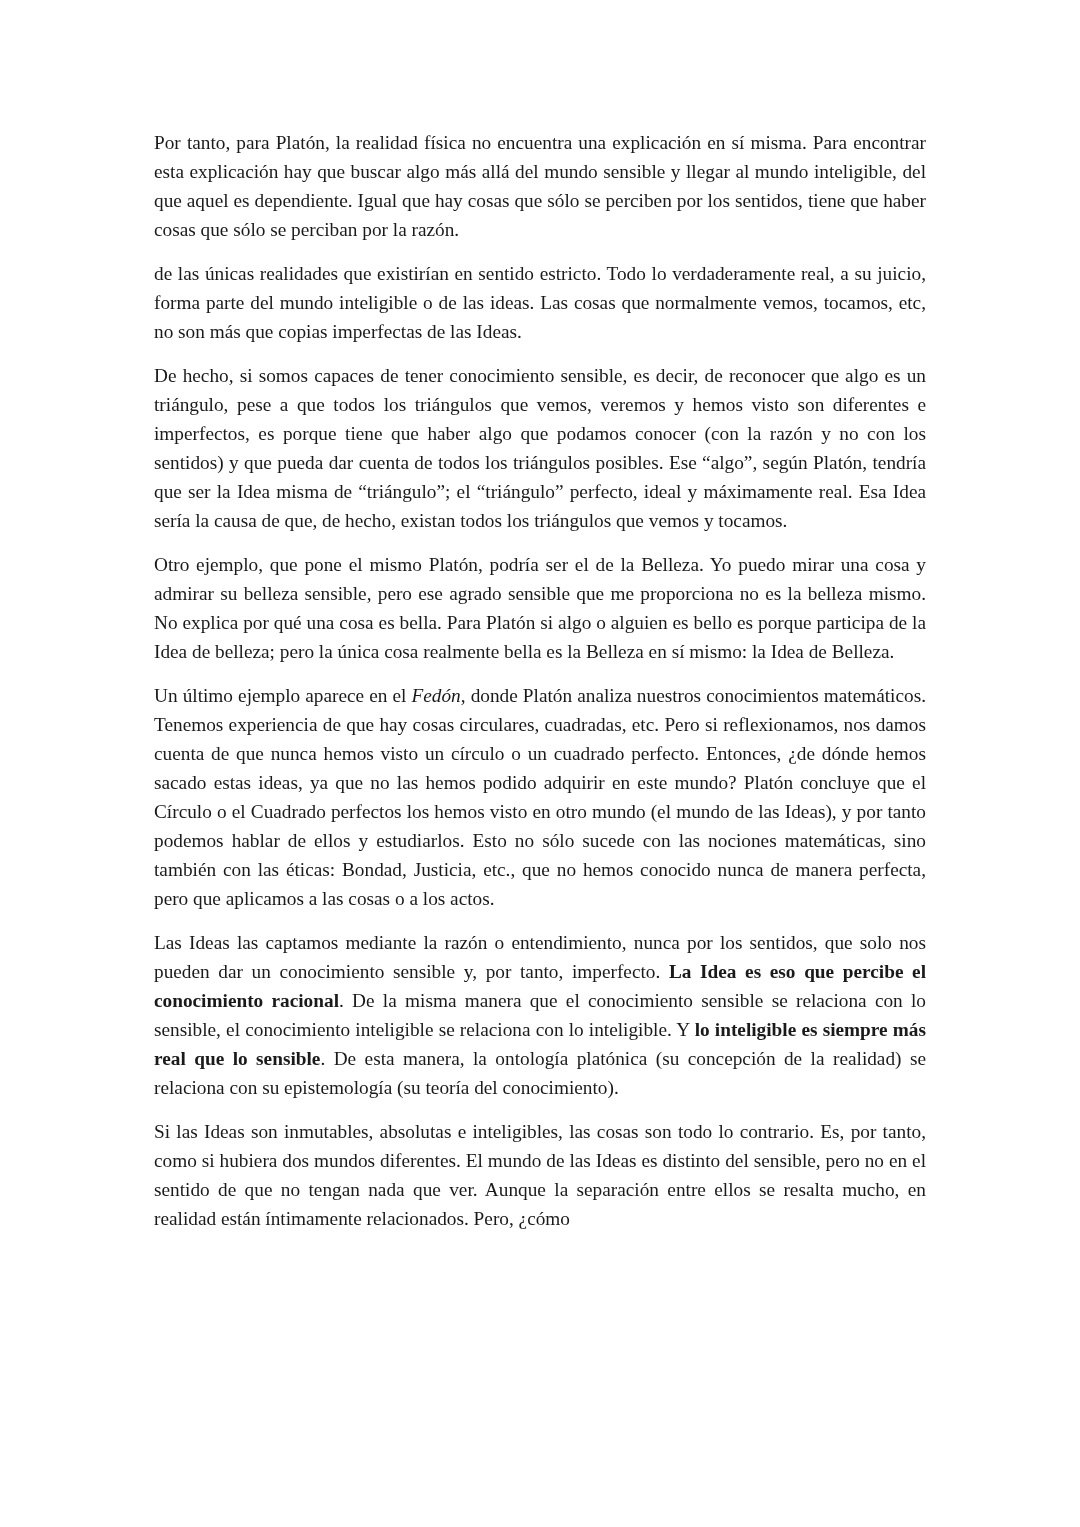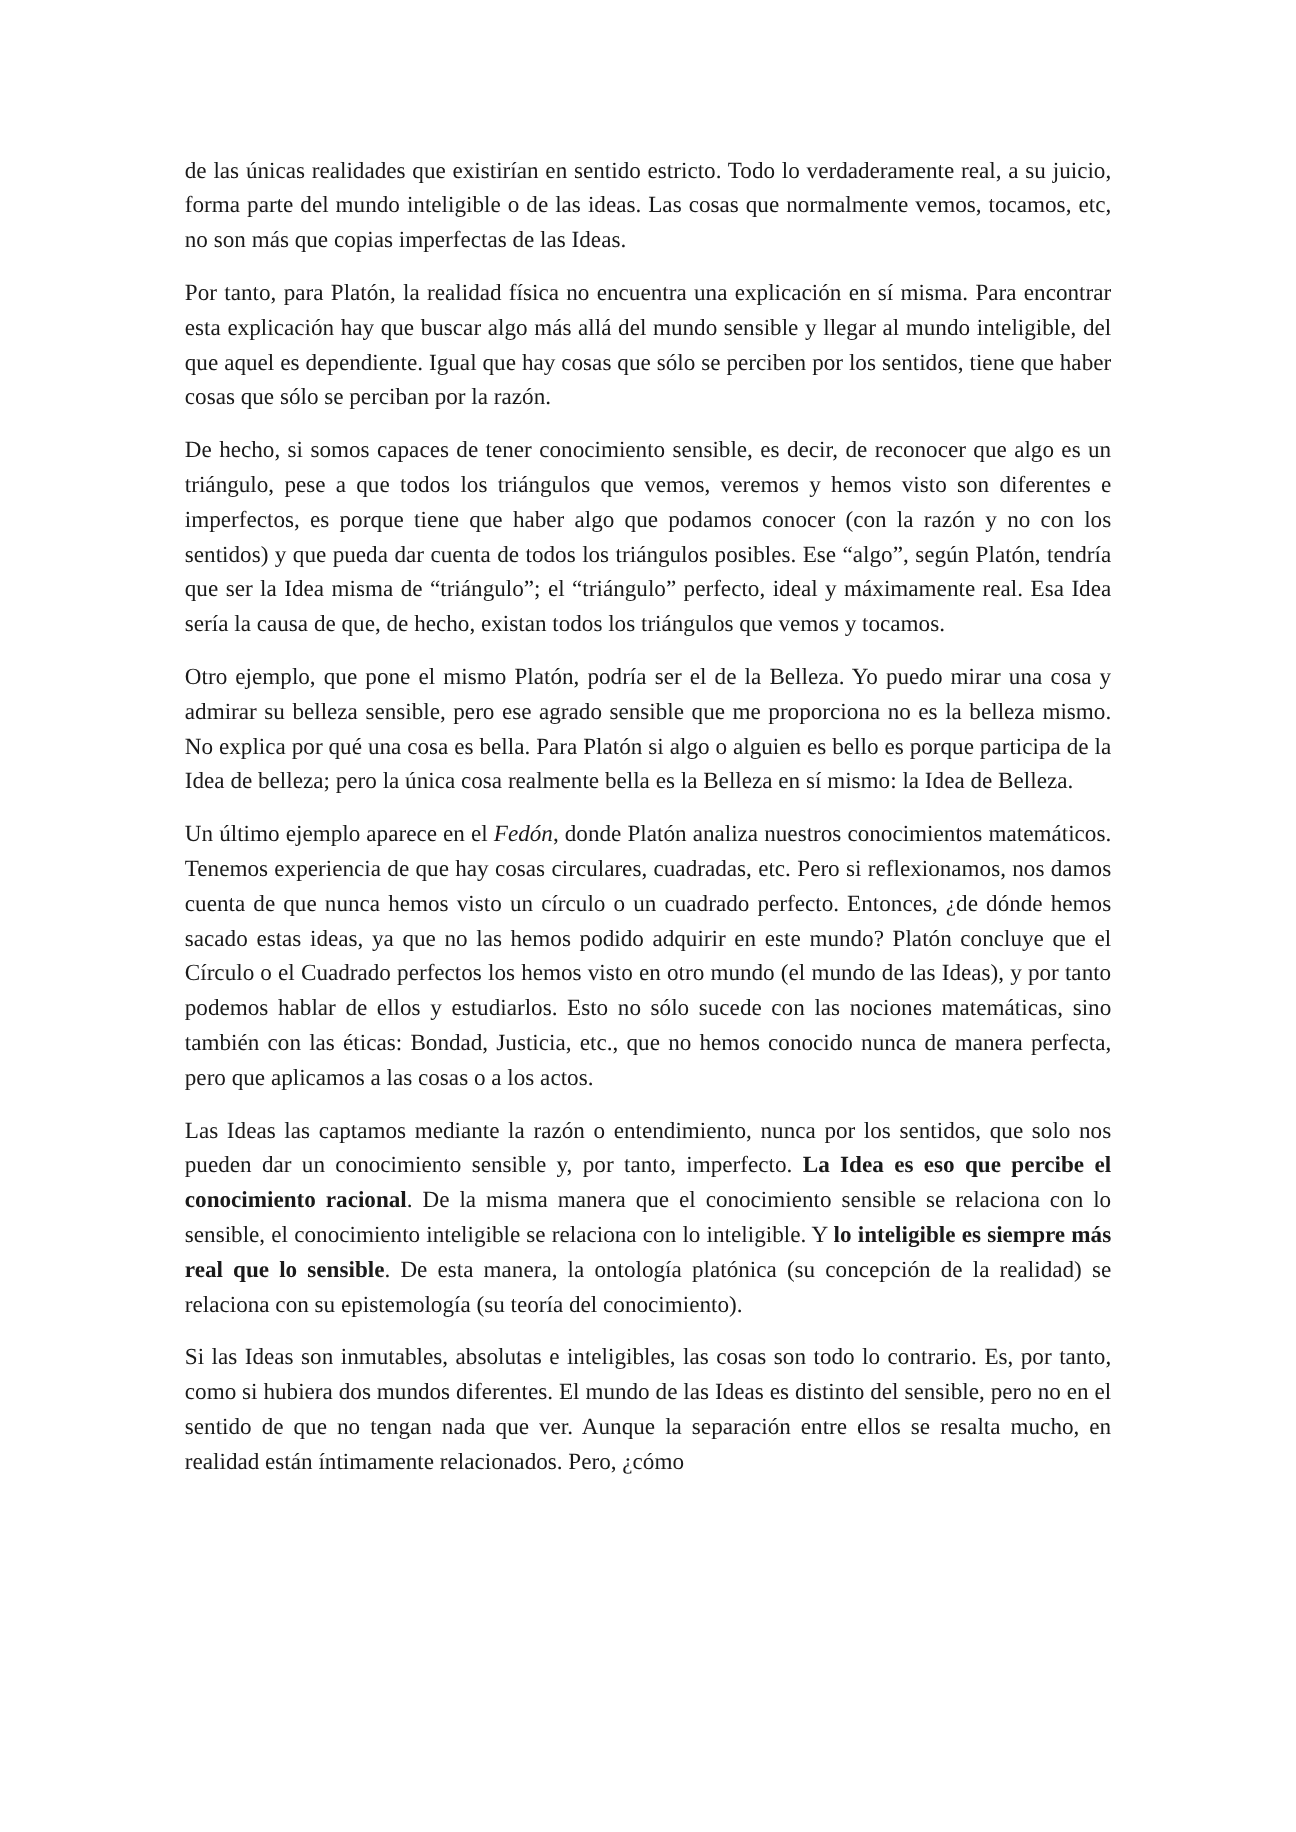--- a/index.html
+++ b/index.html
@@ -16,20 +16,20 @@
       text-align: justify;
     }
     .page p { margin: 0 0 14.5px 0; }
     .page b { font-weight: bold; }
     .page i { }
   </style>
 </head>
 <body>
 
 <div class="page">
+  <p>Por tanto, para Platón, la realidad física no encuentra una explicación en sí misma. Para encontrar esta explicación hay que buscar algo más allá del mundo sensible y llegar al mundo inteligible, del que aquel es dependiente. Igual que hay cosas que sólo se perciben por los sentidos, tiene que haber cosas que sólo se perciban por la razón.</p>
   <p>de las únicas realidades que existirían en sentido estricto. Todo lo verdaderamente real, a su juicio, forma parte del mundo inteligible o de las ideas. Las cosas que normalmente vemos, tocamos, etc, no son más que copias imperfectas de las Ideas.</p>
-  <p>Por tanto, para Platón, la realidad física no encuentra una explicación en sí misma. Para encontrar esta explicación hay que buscar algo más allá del mundo sensible y llegar al mundo inteligible, del que aquel es dependiente. Igual que hay cosas que sólo se perciben por los sentidos, tiene que haber cosas que sólo se perciban por la razón.</p>
   <p>De hecho, si somos capaces de tener conocimiento sensible, es decir, de reconocer que algo es un triángulo, pese a que todos los triángulos que vemos, veremos y hemos visto son diferentes e imperfectos, es porque tiene que haber algo que podamos conocer (con la razón y no con los sentidos) y que pueda dar cuenta de todos los triángulos posibles. Ese “algo”, según Platón, tendría que ser la Idea misma de “triángulo”; el “triángulo” perfecto, ideal y máximamente real. Esa Idea sería la causa de que, de hecho, existan todos los triángulos que vemos y tocamos.</p>
   <p>Otro ejemplo, que pone el mismo Platón, podría ser el de la Belleza. Yo puedo mirar una cosa y admirar su belleza sensible, pero ese agrado sensible que me proporciona no es la belleza mismo. No explica por qué una cosa es bella. Para Platón si algo o alguien es bello es porque participa de la Idea de belleza; pero la única cosa realmente bella es la Belleza en sí mismo: la Idea de Belleza.</p>
   <p><span>Un último ejemplo aparece en el </span><i>Fedón</i><span>, donde Platón analiza nuestros conocimientos matemáticos. Tenemos experiencia de que hay cosas circulares, cuadradas, etc. Pero si reflexionamos, nos damos cuenta de que nunca hemos visto un círculo o un cuadrado perfecto. Entonces, ¿de dónde hemos sacado estas ideas, ya que no las hemos podido adquirir en este mundo? Platón concluye que el Círculo o el Cuadrado perfectos los hemos visto en otro mundo (el mundo de las Ideas), y por tanto podemos hablar de ellos y estudiarlos. Esto no sólo sucede con las nociones matemáticas, sino también con las éticas: Bondad, Justicia, etc., que no hemos conocido nunca de manera perfecta, pero que aplicamos a las cosas o a los actos.</span></p>
   <p><span>Las Ideas las captamos mediante la razón o entendimiento, nunca por los sentidos, que solo nos pueden dar un conocimiento sensible y, por tanto, imperfecto. </span><b>La Idea es eso que percibe el conocimiento racional</b><span>. De la misma manera que el conocimiento sensible se relaciona con lo sensible, el conocimiento inteligible se relaciona con lo inteligible. Y </span><b>lo inteligible es siempre más real que lo sensible</b><span>. De esta manera, la ontología platónica (su concepción de la realidad) se relaciona con su epistemología (su teoría del conocimiento).</span></p>
   <p>Si las Ideas son inmutables, absolutas e inteligibles, las cosas son todo lo contrario. Es, por tanto, como si hubiera dos mundos diferentes. El mundo de las Ideas es distinto del sensible, pero no en el sentido de que no tengan nada que ver. Aunque la separación entre ellos se resalta mucho, en realidad están íntimamente relacionados. Pero, ¿cómo</p>
 </div>
 
 </body></html>

